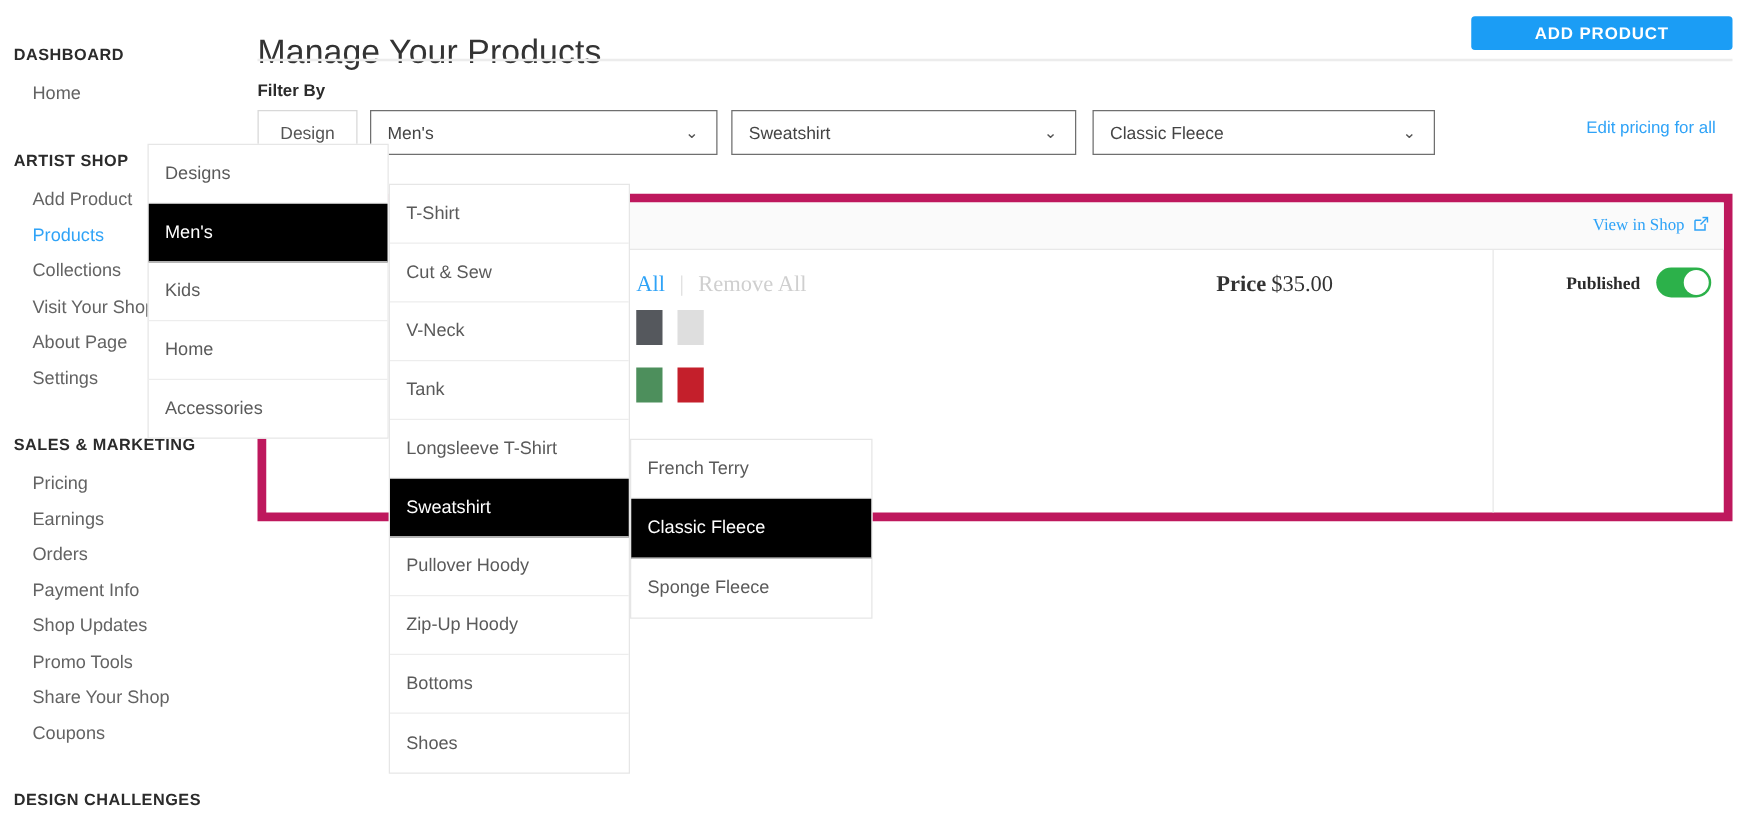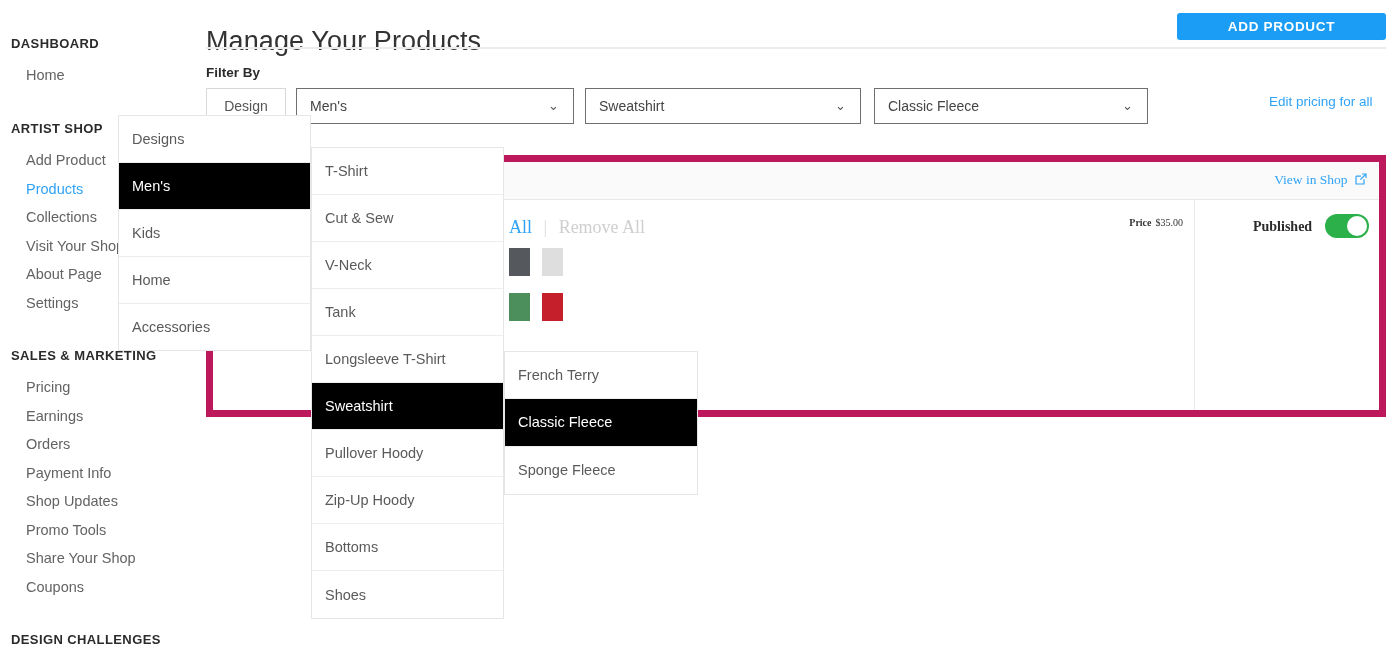--- a/index.html
+++ b/index.html
@@ -89,21 +89,21 @@
   .links-row { position: absolute; left: 296px; top: 17px; font-size: 18px; white-space: nowrap; }
   .links-row .all { color: #2fa3f7; cursor: pointer; }
   .links-row .pipe { color: #dcdcdc; margin: 0 7px; }
   .links-row .remove-all { color: #cfcfcf; cursor: pointer; }
 
   .swatches { position: absolute; left: 296px; top: 48px; width: 80px; }
   .swatch { width: 21px; height: 28px; display: inline-block; margin: 0 12px 13px 0; cursor: pointer; }
 
   .price-block {
     position: absolute; left: 760px; top: 17px; width: 210px;
-    text-align: right; font-size: 10px; color: #333; white-space: nowrap;
+    text-align: left; font-size: 18px; color: #333; white-space: nowrap;
   }
   .price-block .plabel { font-weight: bold; }
   .price-block .pvalue { margin-left: 4px; }
 
   .published-block { position: absolute; left: 1040px; top: 14px; white-space: nowrap; }
   .published-block .plabel { font-size: 14px; font-weight: bold; color: #2b2b2b; vertical-align: 7px; }
   .toggle {
     display: inline-block; width: 44px; height: 24px; border-radius: 12px;
     background: #2cb14a; position: relative; margin-left: 9px; cursor: pointer;
   }

